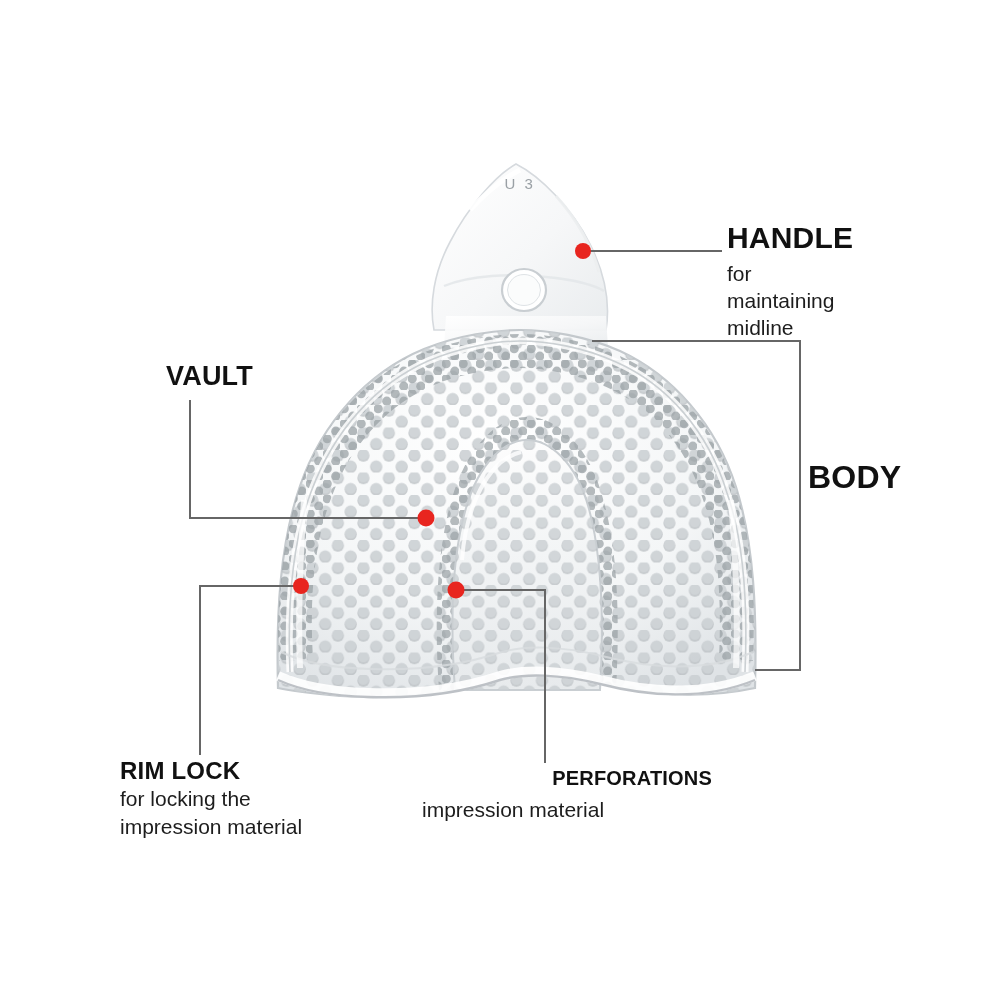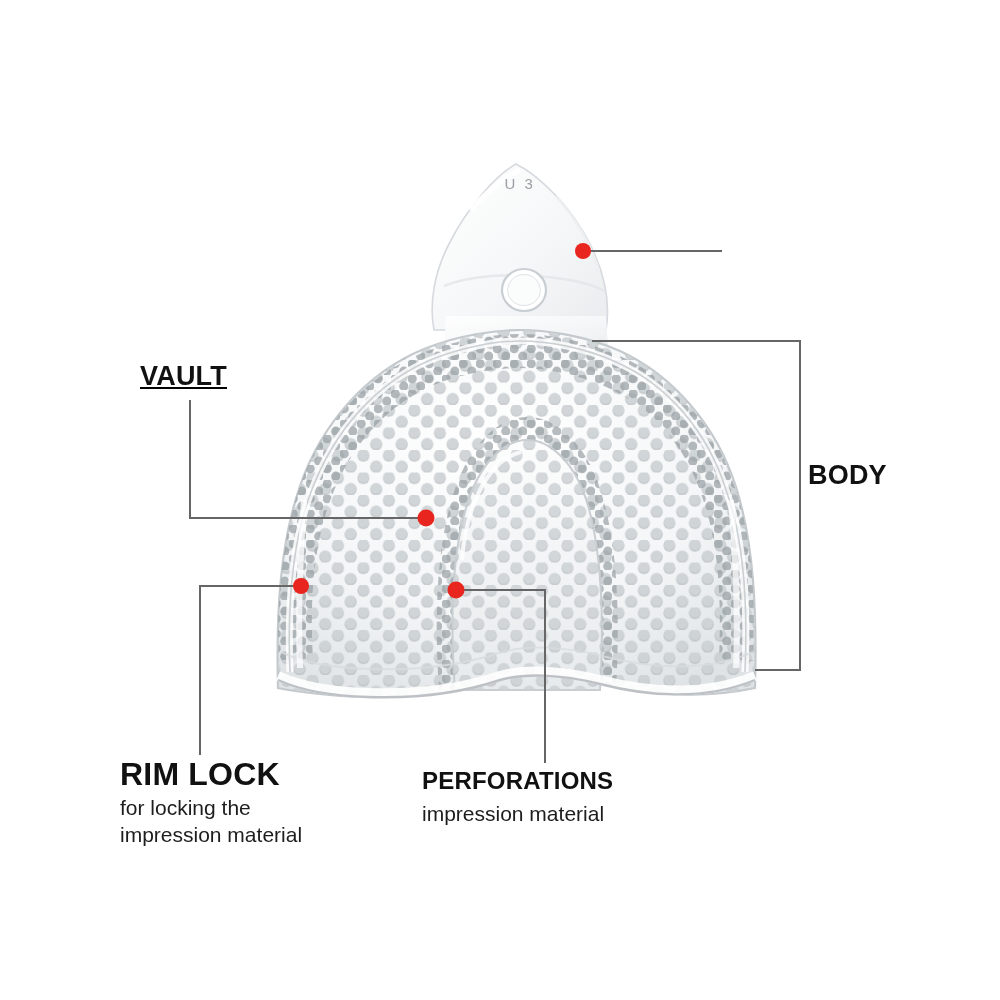--- a/index.html
+++ b/index.html
@@ -26,32 +26,32 @@
   .callout .sub{
     color:#1d1d1d;
     line-height:1.30;
     font-weight:400;
   }
 
   #callout-handle{left:727px;top:222px;}
   #callout-handle .title{font-size:30px;}
   #callout-handle .sub{font-size:21px;margin-top:6px;}
 
-  #callout-vault{left:140px;top:362px;text-decoration:underline;}
+  #callout-vault{left:166px;top:362px;}
   #callout-vault .title{font-size:27px;}
 
   #callout-body{left:808px;top:461px;}
-  #callout-body .title{font-size:27px;}
+  #callout-body .title{font-size:32px;}
 
   #callout-rimlock{left:120px;top:758px;}
-  #callout-rimlock .title{font-size:32px;}
+  #callout-rimlock .title{font-size:24px;}
   #callout-rimlock .sub{font-size:21px;margin-top:2px;width:230px;}
 
   #callout-perforations{left:422px;top:768px;}
-  #callout-perforations .title{font-size:24px;}
+  #callout-perforations .title{font-size:20px;text-align:right;}
   #callout-perforations .sub{font-size:21px;margin-top:7px;width:290px;}
 </style>
 </head>
 <body>
 
 <div id="stage">
 
   <svg id="diagram-svg" viewBox="0 0 1000 1000" xmlns="http://www.w3.org/2000/svg">
     <defs>
 
@@ -221,20 +221,24 @@
     </g>
 
     <g>
       <circle cx="583" cy="251" r="8" fill="#e8251f"></circle>
       <circle cx="426" cy="518" r="8.5" fill="#e8251f"></circle>
       <circle cx="301" cy="586" r="8" fill="#e8251f"></circle>
       <circle cx="456" cy="590" r="8.5" fill="#e8251f"></circle>
     </g>
   </svg>
 
+  <div class="callout" id="callout-handle">
+    <div class="title">HANDLE</div>
+    <div class="sub">for maintaining midline</div>
+  </div>
 
   <div class="callout" id="callout-vault">
     <div class="title">VAULT</div>
   </div>
 
   <div class="callout" id="callout-body">
     <div class="title">BODY</div>
   </div>
 
   <div class="callout" id="callout-rimlock">

